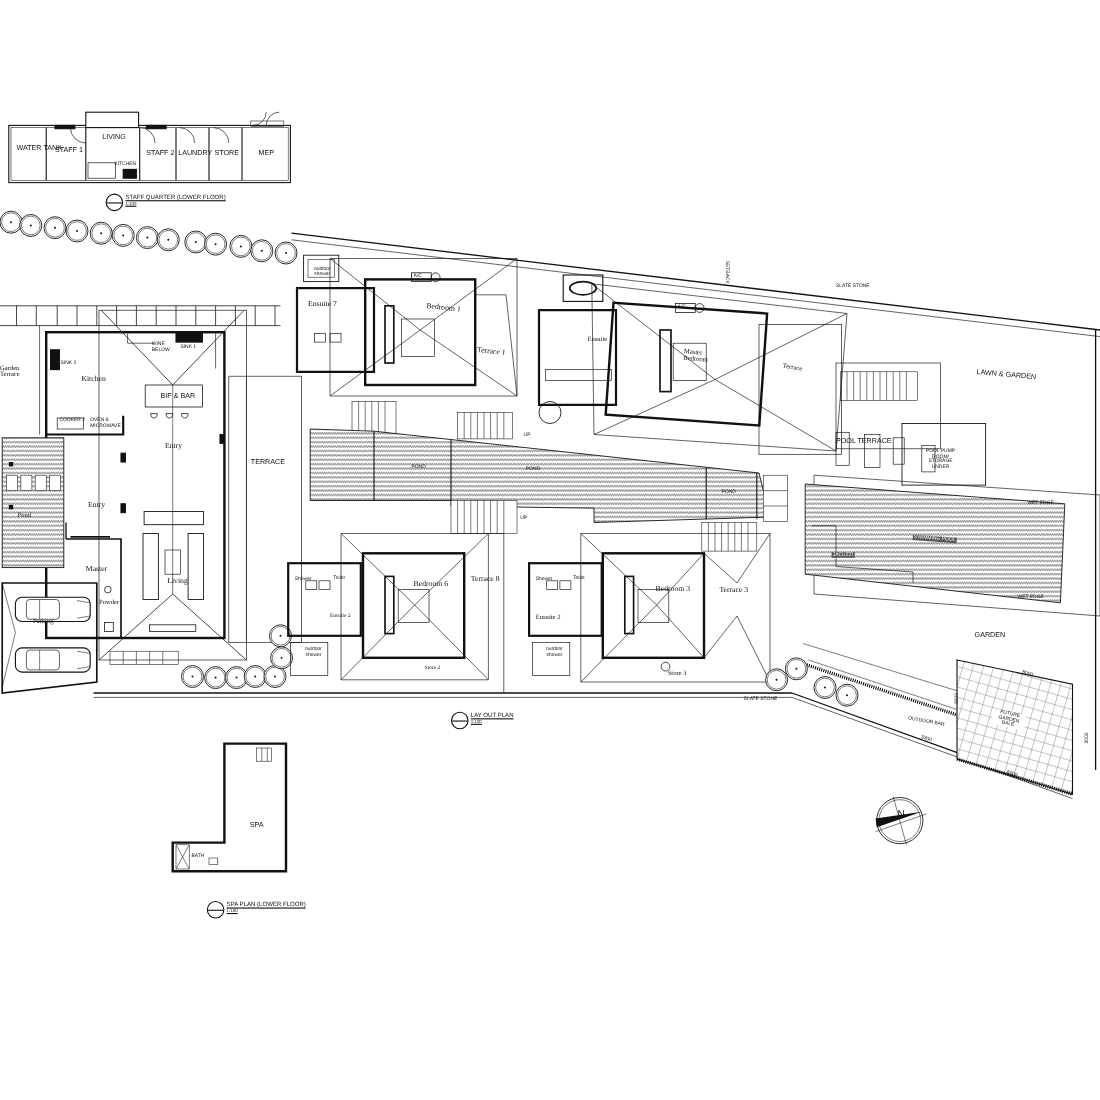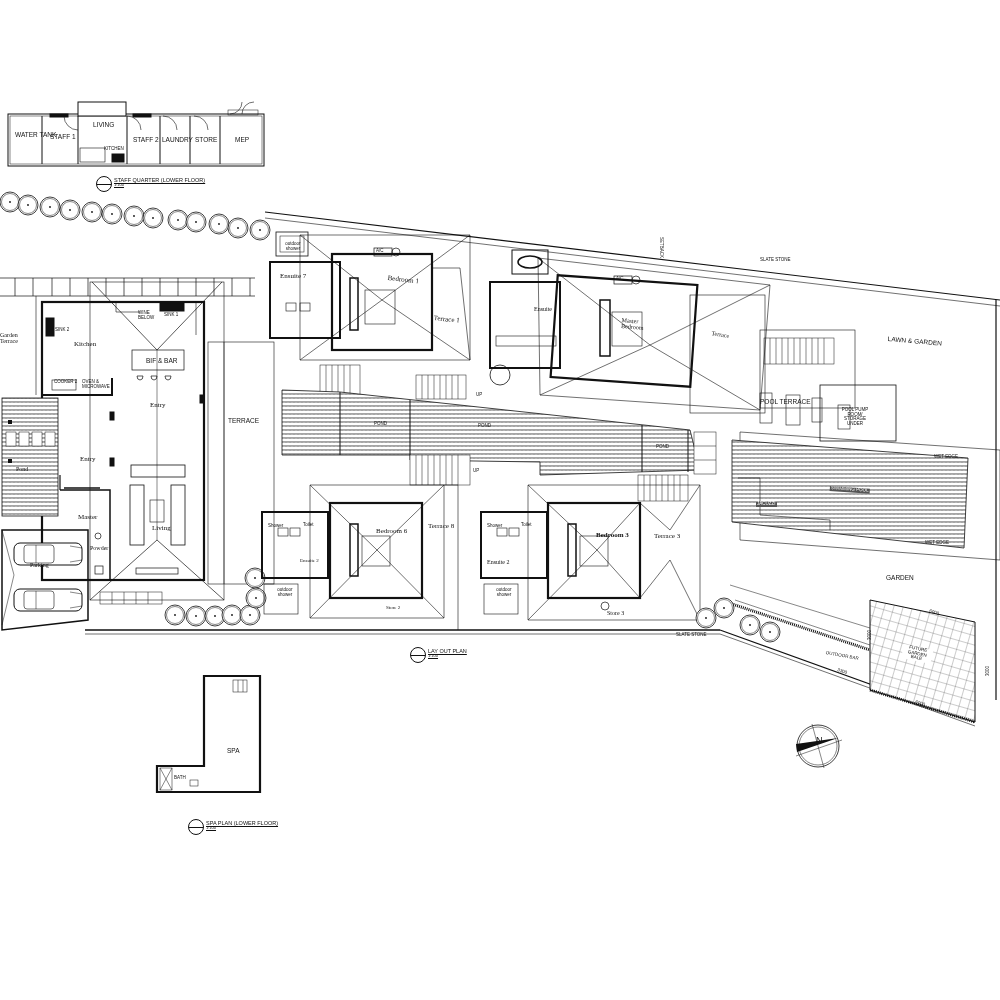--- a/index.html
+++ b/index.html
@@ -411,21 +411,21 @@
 <div class="lbl serif" style="left:300px;top:558px;font-size:5px;">Ensuite 2</div>
 <div class="lbl sm" style="left:273px;top:588px;width:24px;white-space:normal;text-align:center;">outdoor shower</div>
 <div class="lbl serif" style="left:376px;top:528px;">Bedroom 6</div>
 <div class="lbl serif" style="left:428px;top:523px;">Terrace 8</div>
 <div class="lbl serif" style="left:386px;top:605px;font-size:5px;">Store 2</div>
 
 <div class="lbl sm" style="left:487px;top:524px;">Shower</div>
 <div class="lbl sm" style="left:521px;top:523px;">Toilet</div>
 <div class="lbl serif" style="left:487px;top:559px;font-size:6px;">Ensuite 2</div>
 <div class="lbl sm" style="left:492px;top:588px;width:24px;white-space:normal;text-align:center;">outdoor shower</div>
-<div class="lbl serif" style="left:596px;top:532px;font-weight:bold;">Bedroom 3</div>
+<div class="lbl serif" style="left:596px;top:532px;">Bedroom 3</div>
 <div class="lbl serif" style="left:654px;top:533px;">Terrace 3</div>
 <div class="lbl serif" style="left:607px;top:610px;font-size:6px;">Store 3</div>
 <div class="lbl sm" style="left:676px;top:633px;">SLATE STONE</div>
 
 <div class="lbl" style="left:886px;top:575px;">GARDEN</div>
 <div class="lbl sm" style="left:826px;top:651px;transform:rotate(10deg);">OUTDOOR BAR</div>
 <div class="lbl sm" style="left:904px;top:644px;width:30px;white-space:normal;text-align:center;color:#111;background:#fff;transform:rotate(12deg);">FUTURE GARDEN BALE</div>
 <div class="lbl sm" style="left:930px;top:609px;transform:rotate(18deg);">6000</div>
 <div class="lbl sm" style="left:868px;top:640px;transform:rotate(-90deg);">3000</div>
 <div class="lbl sm" style="left:838px;top:668px;transform:rotate(18deg);">3300</div>

